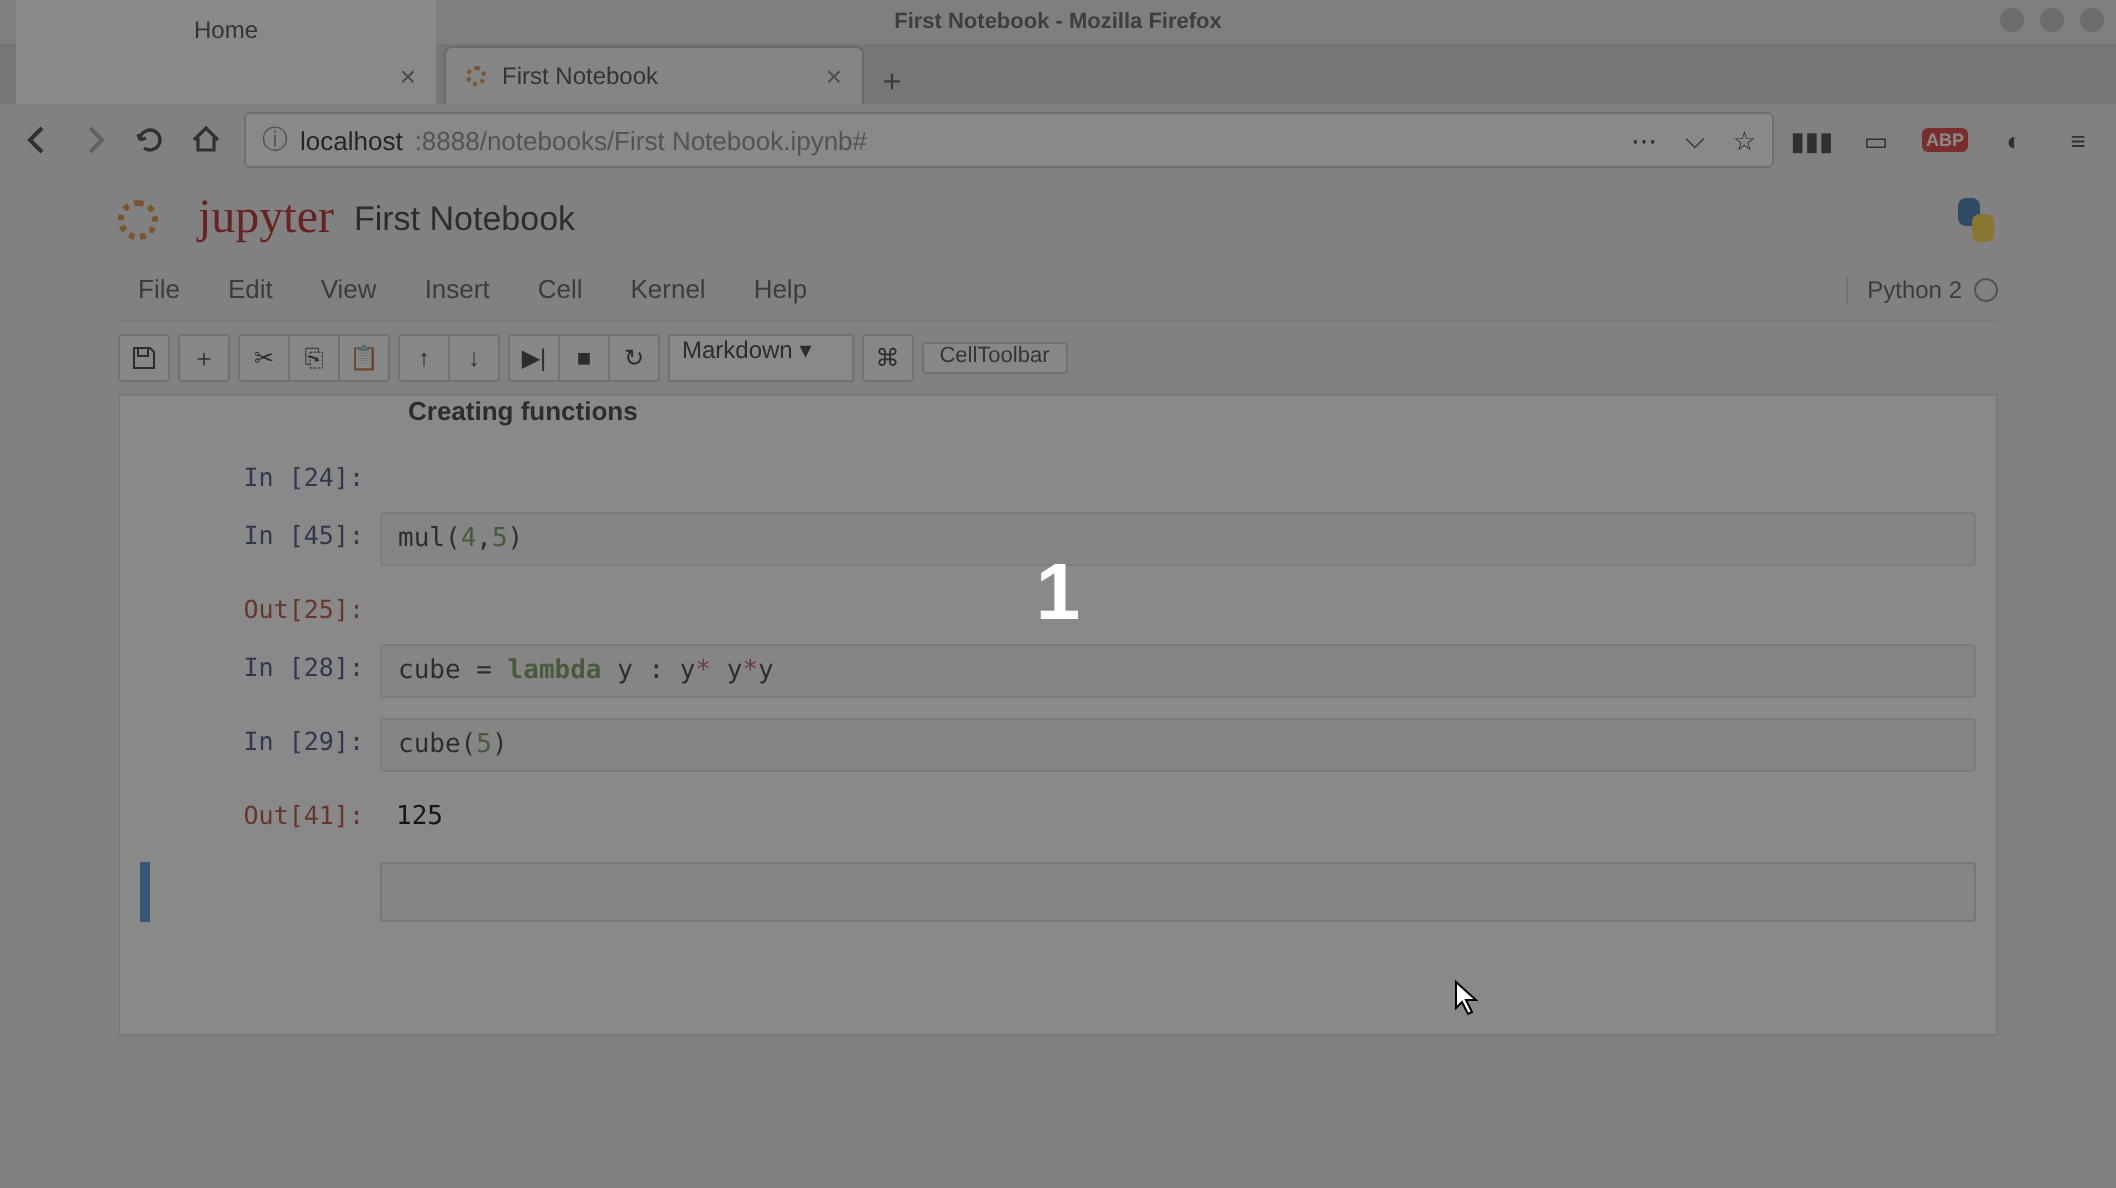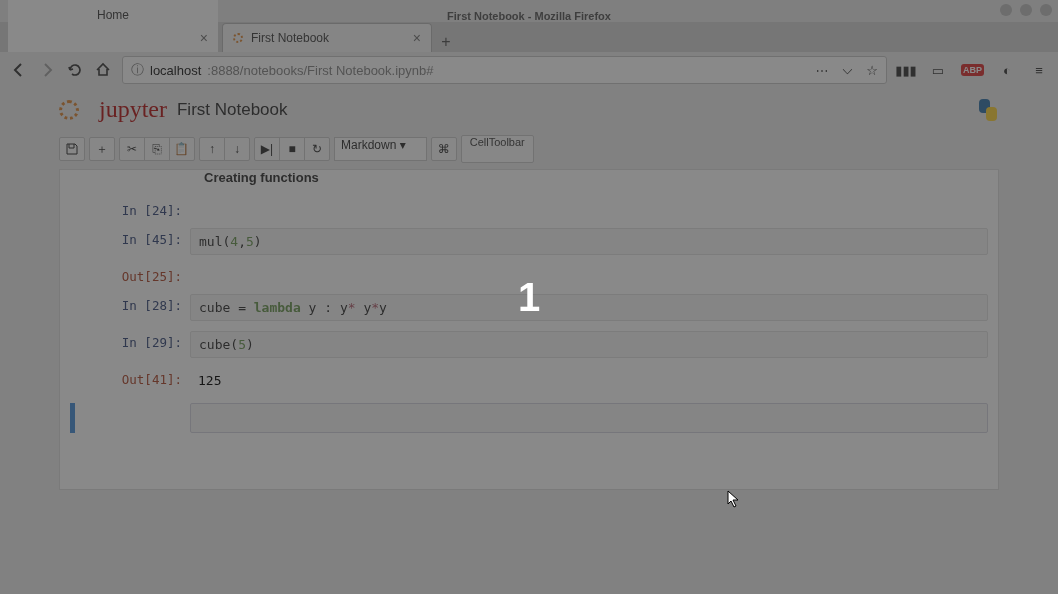--- a/index.html
+++ b/index.html
@@ -16,21 +16,21 @@
       position: absolute;
       inset: 0;
       background: rgba(40,40,40,0.55);
       z-index: 100;
       pointer-events: none;
     }
     .browser-chrome { background: #e8e8e8; }
     .title-bar {
       height: 22px;
       display: flex;
-      align-items: flex-end;
+      align-items: center;
       justify-content: center;
       color: #5a5a5a;
       font-weight: bold;
       font-size: 11px;
       position: relative;
     }
     .window-controls {
       position: absolute;
       right: 6px;
       top: 4px;
@@ -155,21 +155,21 @@
     .tbtn-group { display:flex; }
     .tbtn-group .tbtn { border-radius:0; margin-left:-1px;}
     .tbtn-group .tbtn:first-child { border-radius:2px 0 0 2px; margin-left:0;}
     .tbtn-group .tbtn:last-child { border-radius:0 2px 2px 0;}
     .cell-type-select {
       height: 24px; border:1px solid #ccc; background:#fff;
       font-size: 12px; padding: 0 20px 0 6px; color:#333;
       position: relative;
     }
     .celltoolbar-btn {
-      height:28px; border:1px solid #ccc; background:#fbfbfb; padding:0 8px;
+      height:16px; border:1px solid #ccc; background:#fbfbfb; padding:0 8px;
       font-size:11px; color:#444; border-radius:2px;
     }
     .notebook-area {
       background: #fff;
       border: 1px solid #ddd;
       border-top: none;
       padding: 0 10px 40px 10px;
       min-height: 320px;
     }
     .md-heading {
@@ -307,20 +307,33 @@
   <div class="nb-container">
     <div class="nb-header">
       <span class="jupyter-logo">
         <span class="dots"></span>
         <span>jupyter</span>
       </span>
       <span class="nb-title">First Notebook</span>
       <span class="python-logo"></span>
     </div>
 
+    <div class="menubar">
+      <div class="menu-item">File</div>
+      <div class="menu-item">Edit</div>
+      <div class="menu-item">View</div>
+      <div class="menu-item">Insert</div>
+      <div class="menu-item">Cell</div>
+      <div class="menu-item">Kernel</div>
+      <div class="menu-item">Help</div>
+      <div class="kernel-ind">
+        <span>Python 2</span>
+        <span class="kernel-circle"></span>
+      </div>
+    </div>
 
     <div class="toolbar">
       <div class="tbtn">
           <svg width="12" height="12" viewBox="0 0 12 12">
             <path d="M1 1h8l2 2v8H1z M3 1v4h5V1" fill="none" stroke="currentColor"></path>
           </svg>
         </div>
       <div class="tbtn">＋</div>
       <div class="tbtn-group">
         <div class="tbtn">✂</div>

